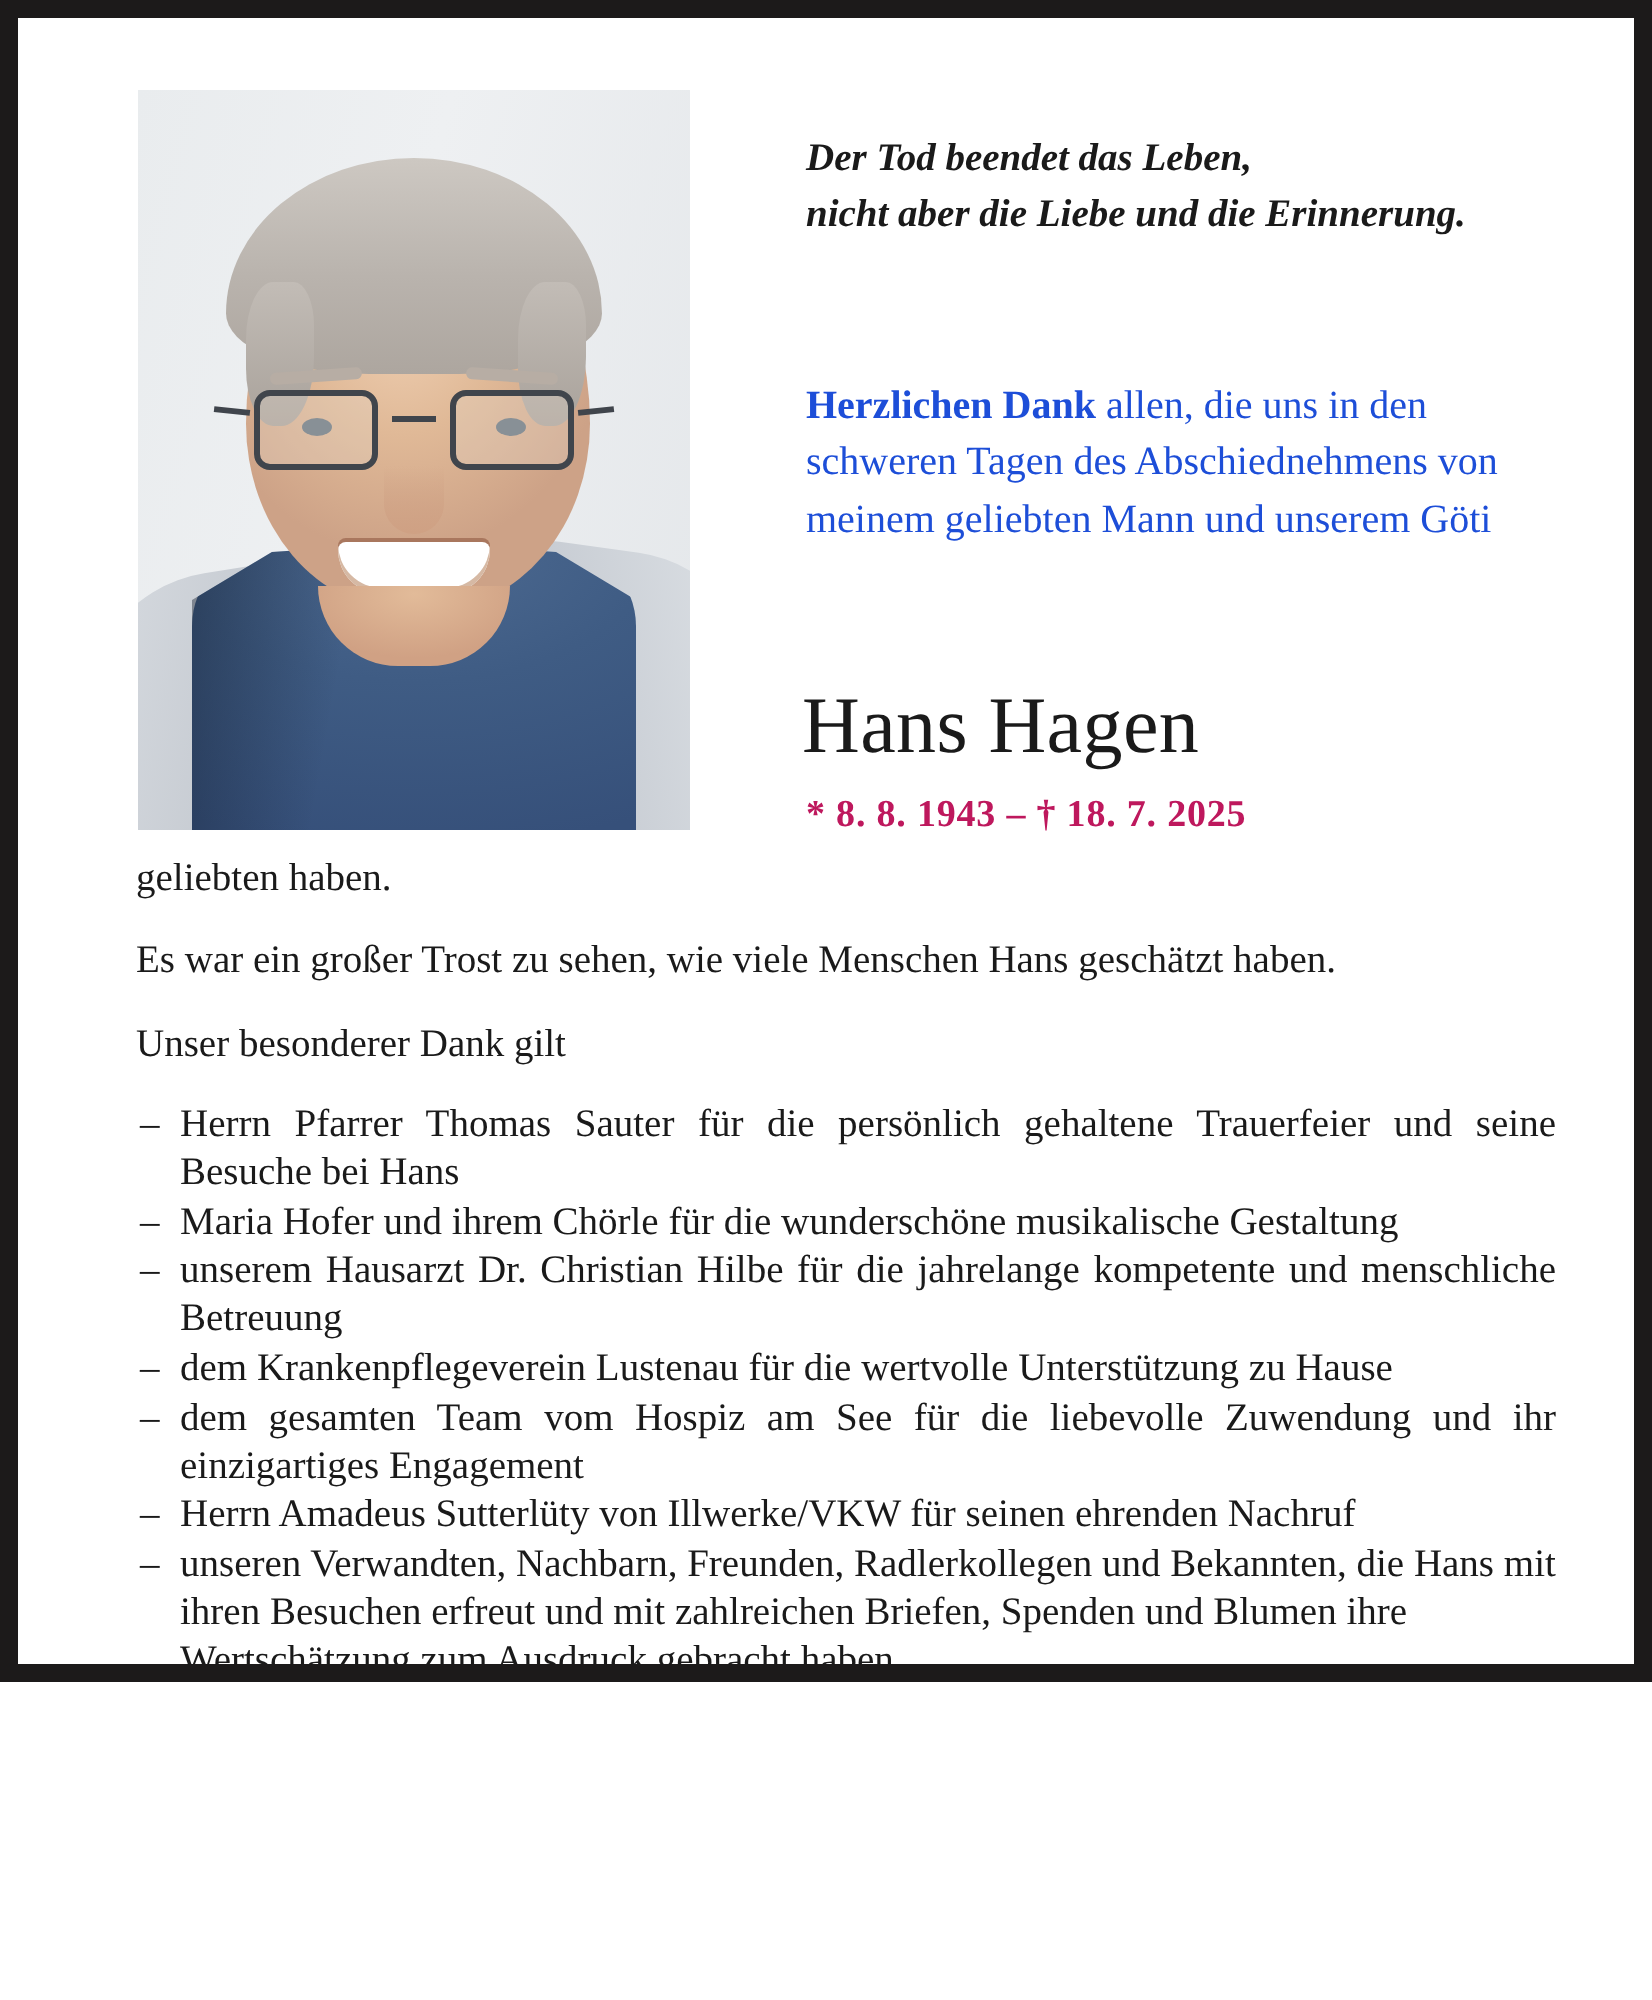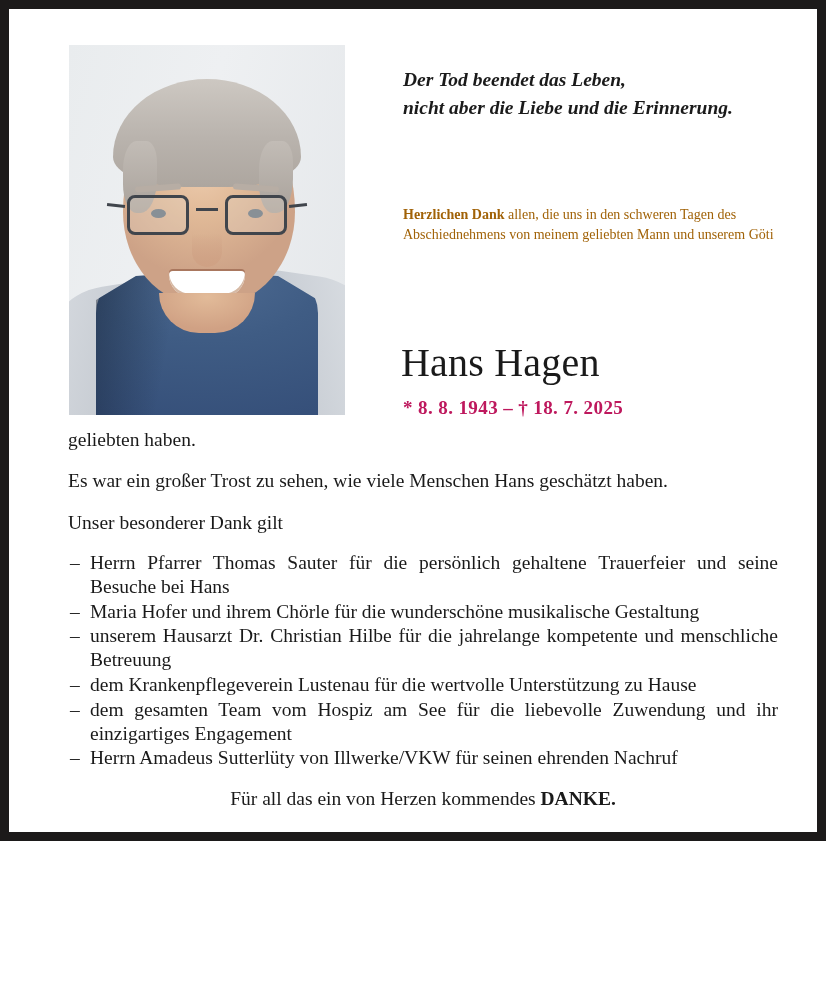--- a/index.html
+++ b/index.html
@@ -256,25 +256,25 @@
     width: 380px;
     font-style: italic;
     font-weight: 700;
     font-size: 19.5px;
     line-height: 1.42;
     color: #1a1a1a;
   }
   .thanks-intro {
     position: absolute;
     left: 394px;
-    top: 196px;
+    top: 180px;
     width: 372px;
-    font-size: 14px;
+    font-size: 20px;
     line-height: 1.42;
-    color: #a16207;
+    color: #1d4ed8;
   }
   .thanks-intro b { font-weight: 700; }
 
   .name {
     position: absolute;
     left: 392px;
     top: 334px;
     font-size: 40px;
     line-height: 1;
     letter-spacing: 0.2px;
@@ -404,20 +404,21 @@
       <p class="p-justify">Es war ein großer Trost zu sehen, wie viele Menschen Hans geschätzt haben.</p>
       <p>Unser besonderer Dank gilt</p>
 
       <ul class="dash-list">
         <li>Herrn Pfarrer Thomas Sauter für die persönlich gehaltene Trauerfeier und seine Besuche bei Hans</li>
         <li>Maria Hofer und ihrem Chörle für die wunderschöne musikalische Gestaltung</li>
         <li>unserem Hausarzt Dr. Christian Hilbe für die jahrelange kompetente und menschliche Betreuung</li>
         <li>dem Krankenpflegeverein Lustenau für die wertvolle Unterstützung zu Hause</li>
         <li>dem gesamten Team vom Hospiz am See für die liebevolle Zuwendung und ihr einzigartiges Engagement</li>
         <li>Herrn Amadeus Sutterlüty von Illwerke/VKW für seinen ehrenden Nachruf</li>
+        <li>unseren Verwandten, Nachbarn, Freunden, Radlerkollegen und Bekannten, die Hans mit ihren Besuchen erfreut und mit zahlreichen Briefen, Spenden und Blumen ihre Wertschätzung zum Ausdruck gebracht haben.</li>
       </ul>
 
       <p class="closing"><span>Für all das ein von Herzen kommendes </span><b>DANKE.</b></p>
     </div>
 
     <div class="signoff">
       <div class="signoff-left"><b>Lustenau,</b><span> im August 2025</span></div>
       <div class="signoff-right">
         <span class="family-name">Waltraud</span>
         <span>mit den Trauerfamilien </span><b>Wurm</b><span> und </span><b>Alfare</b>

